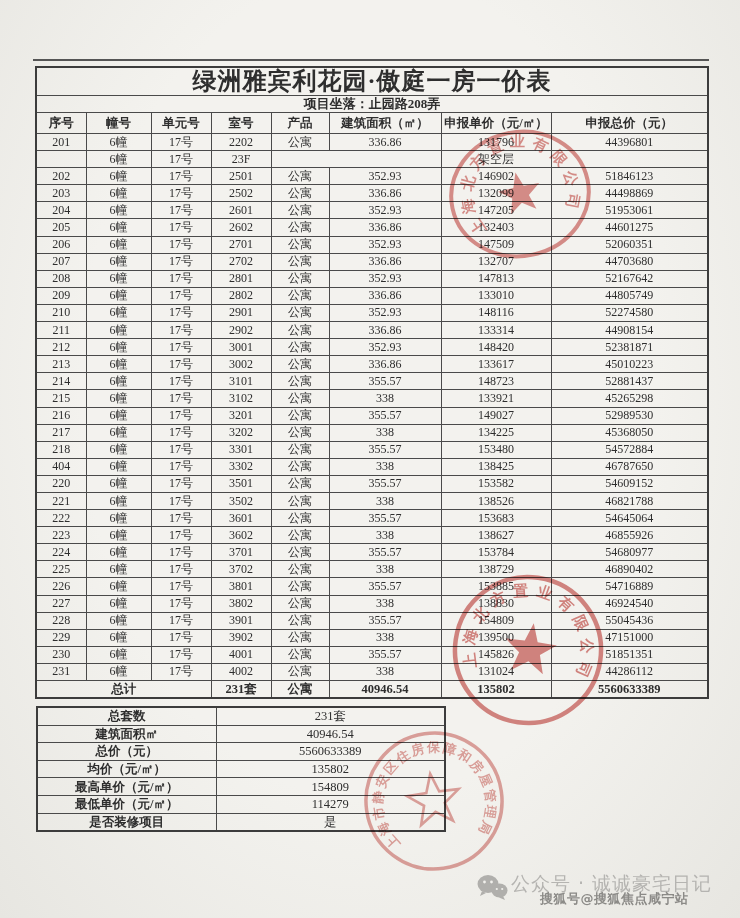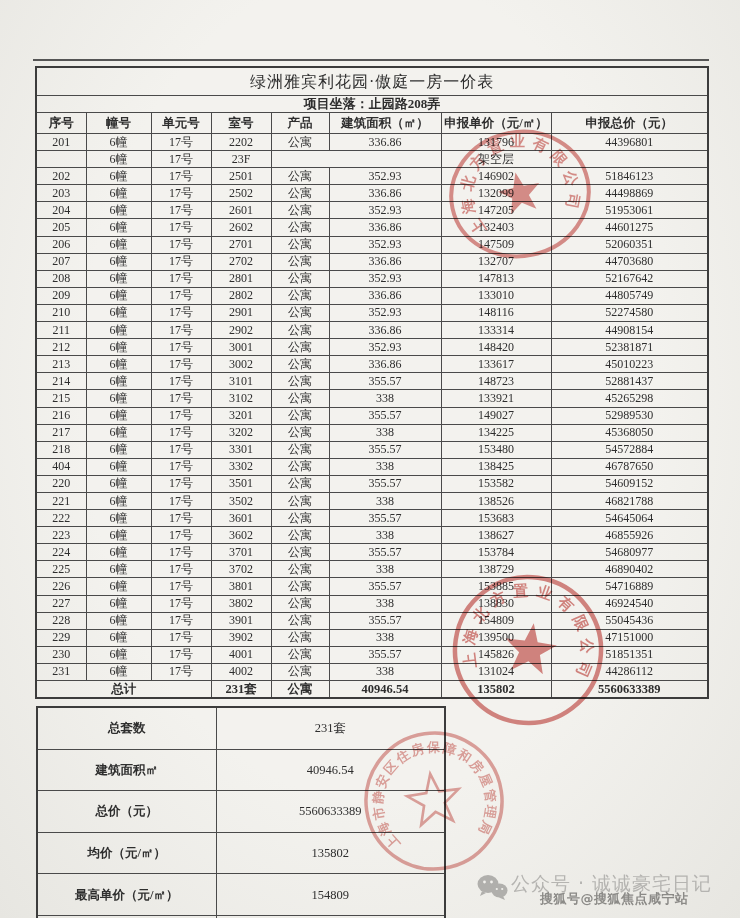--- a/index.html
+++ b/index.html
@@ -15,30 +15,30 @@
   .top-rule{position:absolute;left:33px;top:59px;width:676px;height:0;border-top:2px solid #555;}
 
   
   table{border-collapse:collapse;table-layout:fixed;}
   .main-table{position:absolute;left:35px;top:66px;width:672px;border:2px solid #3c3c3c;}
   .main-table th,.main-table td{
     border:1px solid #4a4a4a;text-align:center;vertical-align:middle;
     padding:0;font-size:12px;line-height:15px;height:16.1px;
     white-space:nowrap;overflow:hidden;
   }
-  .main-table .title-cell{font-size:16px;font-weight:normal;height:27px;line-height:27px;letter-spacing:1px;}
+  .main-table .title-cell{font-size:24px;font-weight:bold;height:27px;line-height:27px;letter-spacing:1px;}
   .main-table .subtitle-cell{font-size:13px;font-weight:bold;height:16px;line-height:16px;}
   .main-table thead .col-h{font-weight:bold;height:20px;font-size:12.5px;}
   .main-table .bold td{font-weight:bold;font-size:12.5px;}
 
   
   .summary-table{position:absolute;left:36px;top:706px;width:408px;border:2px solid #3c3c3c;}
   .summary-table td{
     border:1px solid #4a4a4a;text-align:center;vertical-align:middle;
-    padding:12px;font-size:12.5px;line-height:16px;height:16.6px;white-space:nowrap;
+    padding:0;font-size:12.5px;line-height:16px;height:16.6px;white-space:nowrap;
   }
   .summary-table td.s-label{font-weight:bold;}
 
   
   .stamp{position:absolute;mix-blend-mode:multiply;pointer-events:none;}
   .stamp text{font-family:"DejaVu Sans",sans-serif;font-weight:bold;}
 
   
   .wm1{
     position:absolute;left:511px;top:871px;z-index:6;

